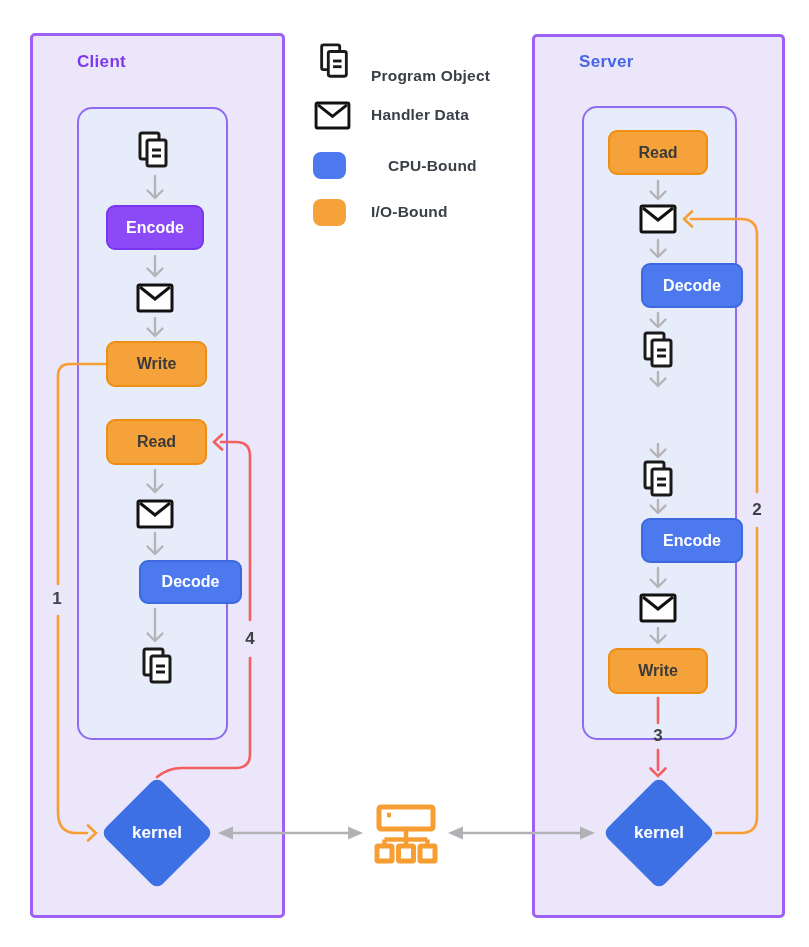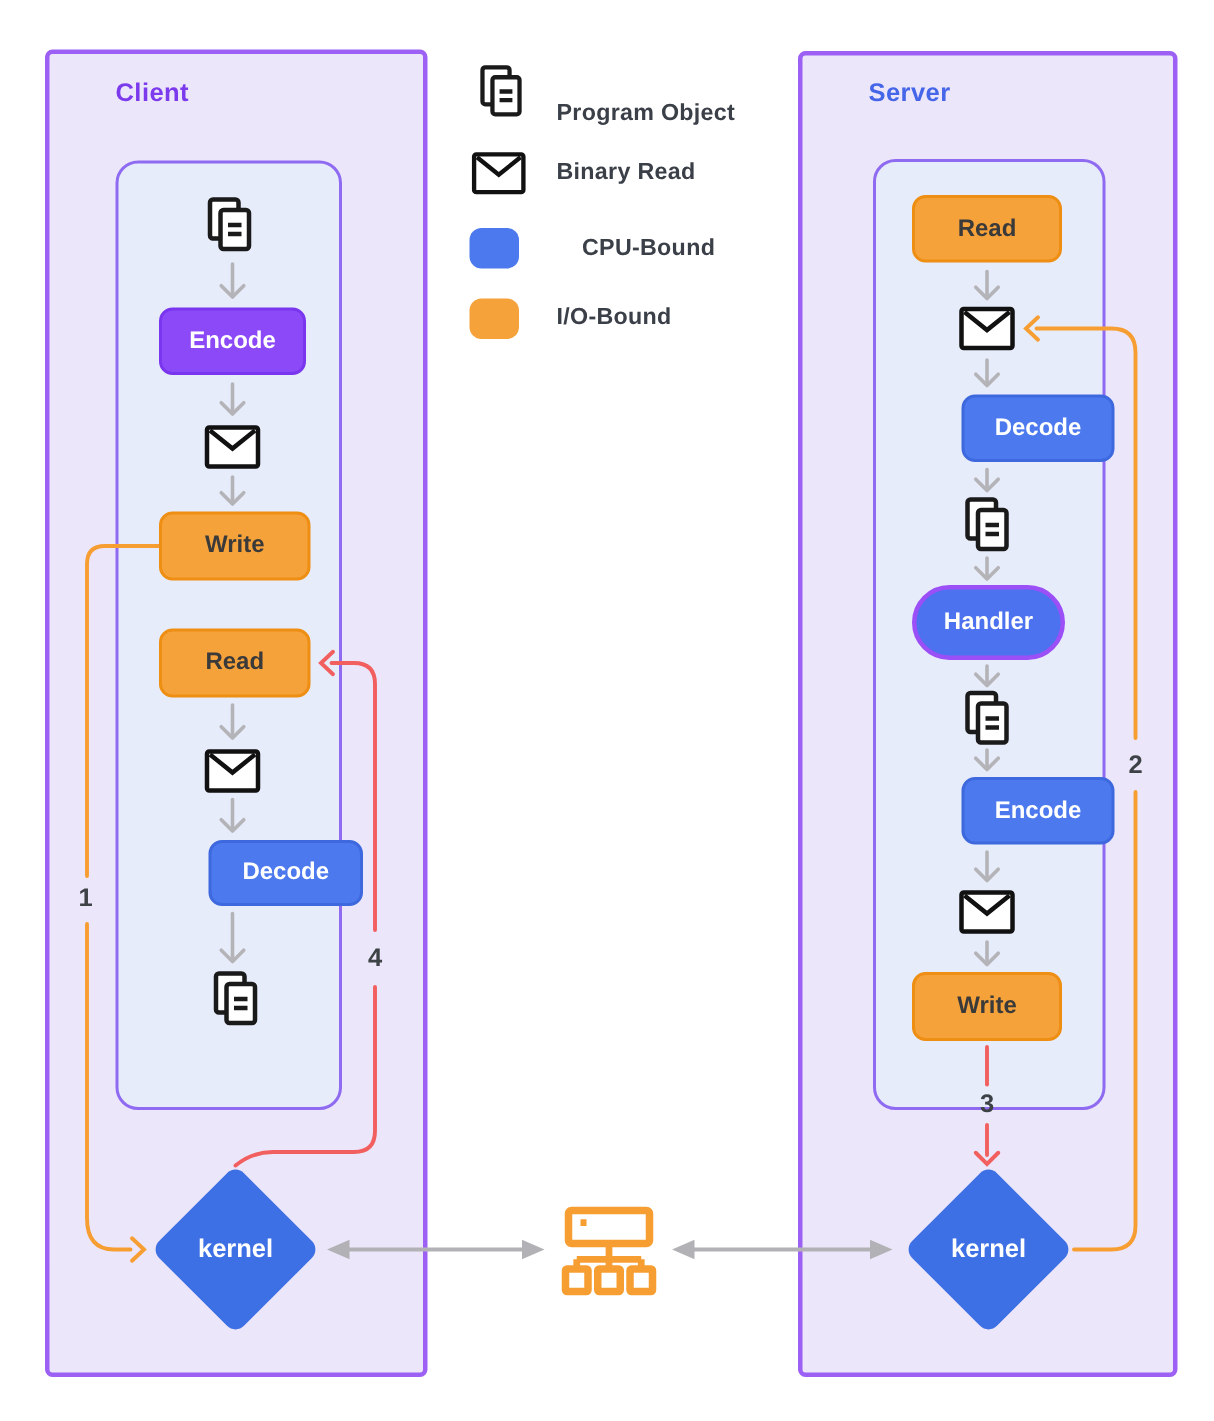--- a/index.html
+++ b/index.html
@@ -146,21 +146,21 @@
     </svg>
   </div>
   <div class="legend-label" style="left:371px;top:66px;">Program Object</div>
 
   <div class="icon-box layer10" style="left:314px;top:101px;width:37px;height:29px;">
     <svg width="37" height="29" viewBox="0 0 38 30">
       <rect x="2" y="2" width="34" height="26" rx="1.5" fill="#fff" stroke="#111" stroke-width="3"></rect>
       <polyline points="4,4 19,16 34,4" fill="none" stroke="#111" stroke-width="3"></polyline>
     </svg>
   </div>
-  <div class="legend-label" style="left:371px;top:105px;">Binary Read</div>
+  <div class="legend-label" style="left:371px;top:105px;">Handler Data</div>
 
   <div class="swatch cpu layer10" style="left:313px;top:152px;"></div>
   <div class="legend-label" style="left:371px;top:156px;margin-left:17px;">CPU-Bound</div>
 
   <div class="swatch io layer10" style="left:313px;top:199px;"></div>
   <div class="legend-label" style="left:371px;top:202px;">I/O-Bound</div>
 
   <div class="icon-box layer10" style="left:133px;top:130px;">
     <svg width="40" height="40" viewBox="0 0 40 40">
       <rect x="7" y="3" width="19" height="26" rx="2" fill="#fff" stroke="#1a1a1a" stroke-width="3"></rect>
@@ -221,21 +221,20 @@
 
   <div class="icon-box layer10" style="left:638px;top:330px;">
     <svg width="40" height="40" viewBox="0 0 40 40">
       <rect x="7" y="3" width="19" height="26" rx="2" fill="#fff" stroke="#1a1a1a" stroke-width="3"></rect>
       <rect x="14" y="10" width="19" height="26" rx="2" fill="#fff" stroke="#1a1a1a" stroke-width="3"></rect>
       <line x1="19" y1="20" x2="28" y2="20" stroke="#1a1a1a" stroke-width="3"></line>
       <line x1="19" y1="26" x2="28" y2="26" stroke="#1a1a1a" stroke-width="3"></line>
     </svg>
   </div>
 
-  <div class="node pill layer10" style="left:608px;top:390px;width:102px;height:50px;">Handler</div>
 
   <div class="icon-box layer10" style="left:638px;top:459px;">
     <svg width="40" height="40" viewBox="0 0 40 40">
       <rect x="7" y="3" width="19" height="26" rx="2" fill="#fff" stroke="#1a1a1a" stroke-width="3"></rect>
       <rect x="14" y="10" width="19" height="26" rx="2" fill="#fff" stroke="#1a1a1a" stroke-width="3"></rect>
       <line x1="19" y1="20" x2="28" y2="20" stroke="#1a1a1a" stroke-width="3"></line>
       <line x1="19" y1="26" x2="28" y2="26" stroke="#1a1a1a" stroke-width="3"></line>
     </svg>
   </div>
 

